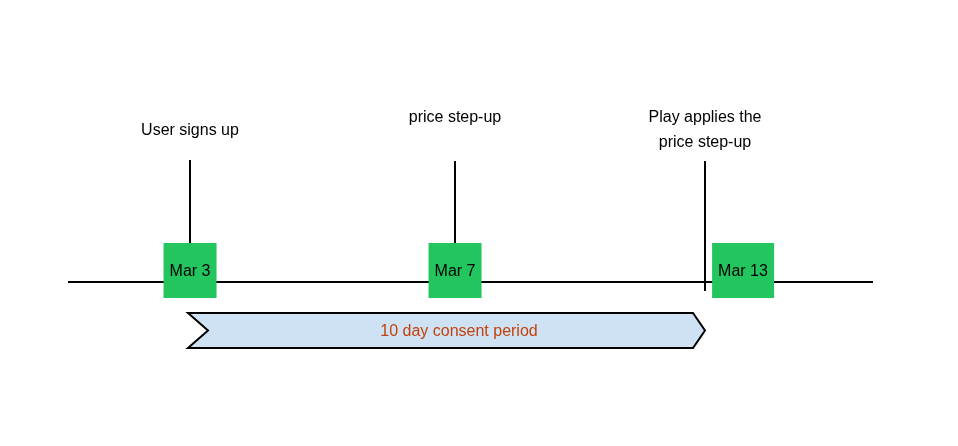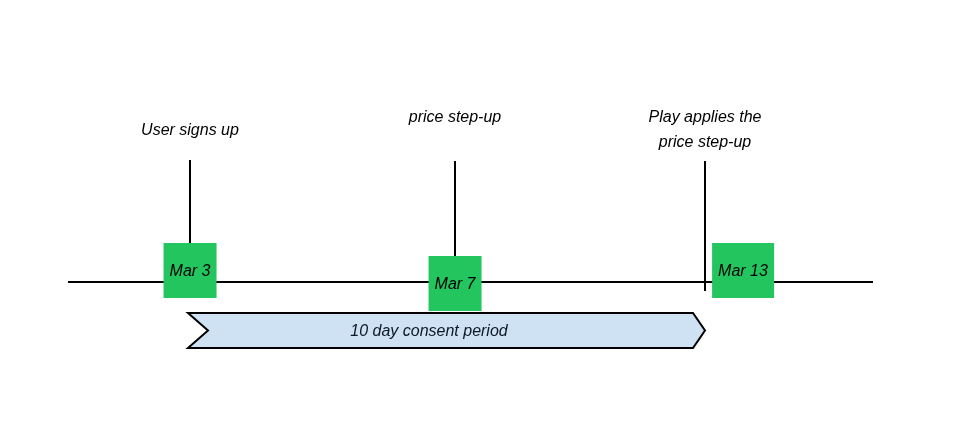--- a/index.html
+++ b/index.html
@@ -8,21 +8,20 @@
     background: #ffffff;
     font-family: "Liberation Sans", sans-serif;
   }
   .canvas {
     position: relative;
     width: 958px;
     height: 424px;
     background: #ffffff;
     overflow: hidden;
     color: #000000;
-    font-style: italic;
   }
   .event-title {
     position: absolute;
     transform: translateX(-50%);
     text-align: center;
     font-size: 16px;
     line-height: 25px;
     color: #000000;
     white-space: nowrap;
   }
@@ -52,29 +51,29 @@
   .band-svg {
     position: absolute;
     left: 0;
     top: 0;
     width: 958px;
     height: 446px;
     pointer-events: none;
   }
   .band-label {
     position: absolute;
-    left: 170px;
+    left: 200px;
     top: 313px;
     width: 518px;
     height: 35px;
     display: flex;
     align-items: center;
     justify-content: center;
     font-size: 16px;
-    color: #0f172a;
+    color: #c2410c;
   }
 </style>
 </head>
 <body>
 
 <div class="canvas">
 
   <div class="tick" style="left:189px; top:160px; height:131px;"></div>
   <div class="tick" style="left:454px; top:161px; height:130px;"></div>
   <div class="tick" style="left:704px; top:161px; height:130px;"></div>
@@ -88,21 +87,21 @@
   <div class="event-title" style="left:455px; top:104px;">
     <div>price step-up</div>
   </div>
 
   <div class="event-title" style="left:705px; top:104px;">
     <div>Play applies the</div>
     <div>price step-up</div>
   </div>
 
   <div class="date-label" style="left:190px; top:243px;">Mar 3</div>
-  <div class="date-label" style="left:455px; top:256px;">Mar 7</div>
+  <div class="date-label" style="left:455px; top:243px;">Mar 7</div>
   <div class="date-label" style="left:743px; top:243px;">Mar 13</div>
 
   <svg class="band-svg" viewBox="0 0 958 446">
     <polygon points="188,313 693,313 705,330.5 693,348 188,348 208,330.5" stroke-width="2" stroke-linejoin="miter" fill="#cfe2f3"></polygon>
     <polygon points="188,313 693,313 705,330.5 693,348 188,348 208,330.5" fill="none" stroke-width="2" stroke-linejoin="miter" stroke="#000000"></polygon>
   </svg>
 
   <div class="band-label">10 day consent period</div>
 
 </div>

